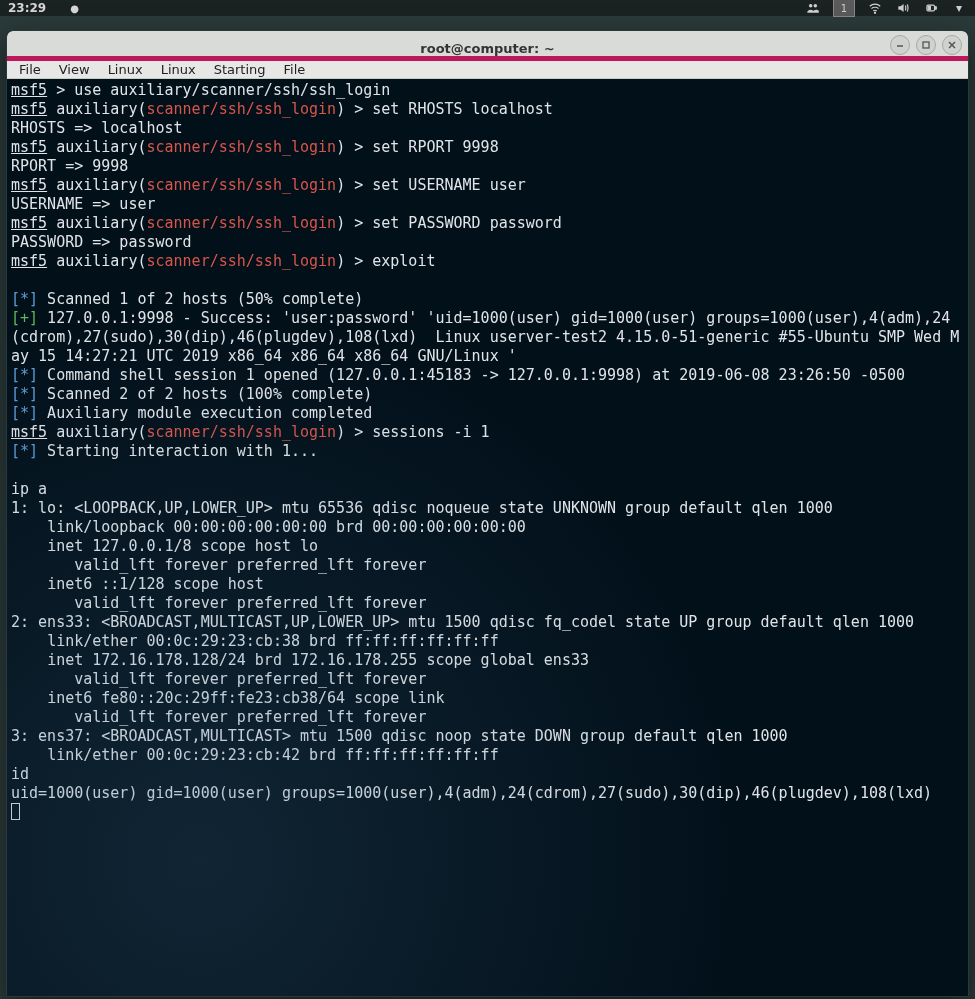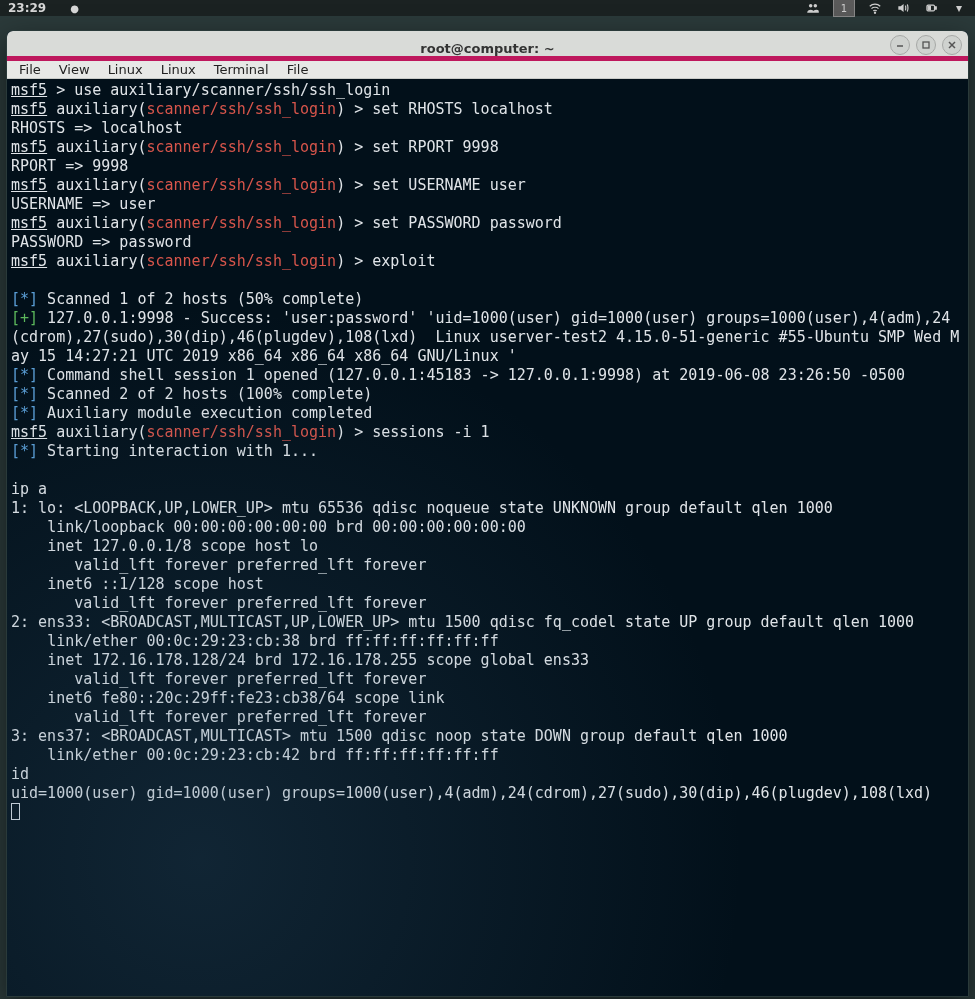--- a/index.html
+++ b/index.html
@@ -171,18 +171,18 @@
           </svg>
       </span>
     </div>
   </div>
 
   <div class="menubar">
     <span class="mitem">File</span>
     <span class="mitem">View</span>
     <span class="mitem">Linux</span>
     <span class="mitem">Linux</span>
-    <span class="mitem">Terminal</span>
+    <span class="mitem">Starting</span>
     <span class="mitem">File</span>
   </div>
 
   <div class="terminal" id="terminal"><div><span class="u white">msf5</span><span class="white"> &gt; use auxiliary/scanner/ssh/ssh_login</span></div><div><span class="u white">msf5</span><span class="white"> auxiliary(</span><span class="red">scanner/ssh/ssh_login</span><span class="white">) &gt; </span><span class="white">set RHOSTS localhost</span></div><div><span class="white">RHOSTS =&gt; localhost</span></div><div><span class="u white">msf5</span><span class="white"> auxiliary(</span><span class="red">scanner/ssh/ssh_login</span><span class="white">) &gt; </span><span class="white">set RPORT 9998</span></div><div><span class="white">RPORT =&gt; 9998</span></div><div><span class="u white">msf5</span><span class="white"> auxiliary(</span><span class="red">scanner/ssh/ssh_login</span><span class="white">) &gt; </span><span class="white">set USERNAME user</span></div><div><span class="white">USERNAME =&gt; user</span></div><div><span class="u white">msf5</span><span class="white"> auxiliary(</span><span class="red">scanner/ssh/ssh_login</span><span class="white">) &gt; </span><span class="white">set PASSWORD password</span></div><div><span class="white">PASSWORD =&gt; password</span></div><div><span class="u white">msf5</span><span class="white"> auxiliary(</span><span class="red">scanner/ssh/ssh_login</span><span class="white">) &gt; </span><span class="white">exploit</span></div><div>&nbsp;</div><div><span class="blue">[</span><span class="blue">*</span><span class="blue">]</span><span class="white"> Scanned 1 of 2 hosts (50% complete)</span></div><div><span class="green">[</span><span class="green">+</span><span class="green">]</span><span class="white"> 127.0.0.1:9998 - Success: 'user:password' 'uid=1000(user) gid=1000(user) groups=1000(user),4(adm),24(cdrom),27(sudo),30(dip),46(plugdev),108(lxd)  Linux userver-test2 4.15.0-51-generic #55-Ubuntu SMP Wed May 15 14:27:21 UTC 2019 x86_64 x86_64 x86_64 GNU/Linux '</span></div><div><span class="blue">[</span><span class="blue">*</span><span class="blue">]</span><span class="white"> Command shell session 1 opened (127.0.0.1:45183 -&gt; 127.0.0.1:9998) at 2019-06-08 23:26:50 -0500</span></div><div><span class="blue">[</span><span class="blue">*</span><span class="blue">]</span><span class="white"> Scanned 2 of 2 hosts (100% complete)</span></div><div><span class="blue">[</span><span class="blue">*</span><span class="blue">]</span><span class="white"> Auxiliary module execution completed</span></div><div><span class="u white">msf5</span><span class="white"> auxiliary(</span><span class="red">scanner/ssh/ssh_login</span><span class="white">) &gt; </span><span class="white">sessions -i 1</span></div><div><span class="blue">[</span><span class="blue">*</span><span class="blue">]</span><span class="white"> Starting interaction with 1...</span></div><div>&nbsp;</div><div><span class="white">ip a</span></div><div><span class="white">1: lo: &lt;LOOPBACK,UP,LOWER_UP&gt; mtu 65536 qdisc noqueue state UNKNOWN group default qlen 1000</span></div><div><span class="white">    link/loopback 00:00:00:00:00:00 brd 00:00:00:00:00:00</span></div><div><span class="white">    inet 127.0.0.1/8 scope host lo</span></div><div><span class="white">       valid_lft forever preferred_lft forever</span></div><div><span class="white">    inet6 ::1/128 scope host</span></div><div><span class="white">       valid_lft forever preferred_lft forever</span></div><div><span class="white">2: ens33: &lt;BROADCAST,MULTICAST,UP,LOWER_UP&gt; mtu 1500 qdisc fq_codel state UP group default qlen 1000</span></div><div><span class="white">    link/ether 00:0c:29:23:cb:38 brd ff:ff:ff:ff:ff:ff</span></div><div><span class="white">    inet 172.16.178.128/24 brd 172.16.178.255 scope global ens33</span></div><div><span class="white">       valid_lft forever preferred_lft forever</span></div><div><span class="white">    inet6 fe80::20c:29ff:fe23:cb38/64 scope link</span></div><div><span class="white">       valid_lft forever preferred_lft forever</span></div><div><span class="white">3: ens37: &lt;BROADCAST,MULTICAST&gt; mtu 1500 qdisc noop state DOWN group default qlen 1000</span></div><div><span class="white">    link/ether 00:0c:29:23:cb:42 brd ff:ff:ff:ff:ff:ff</span></div><div><span class="white">id</span></div><div><span class="white">uid=1000(user) gid=1000(user) groups=1000(user),4(adm),24(cdrom),27(sudo),30(dip),46(plugdev),108(lxd)</span></div><div><span class="cursor"></span></div></div>
 </div>
 
 </body></html>

